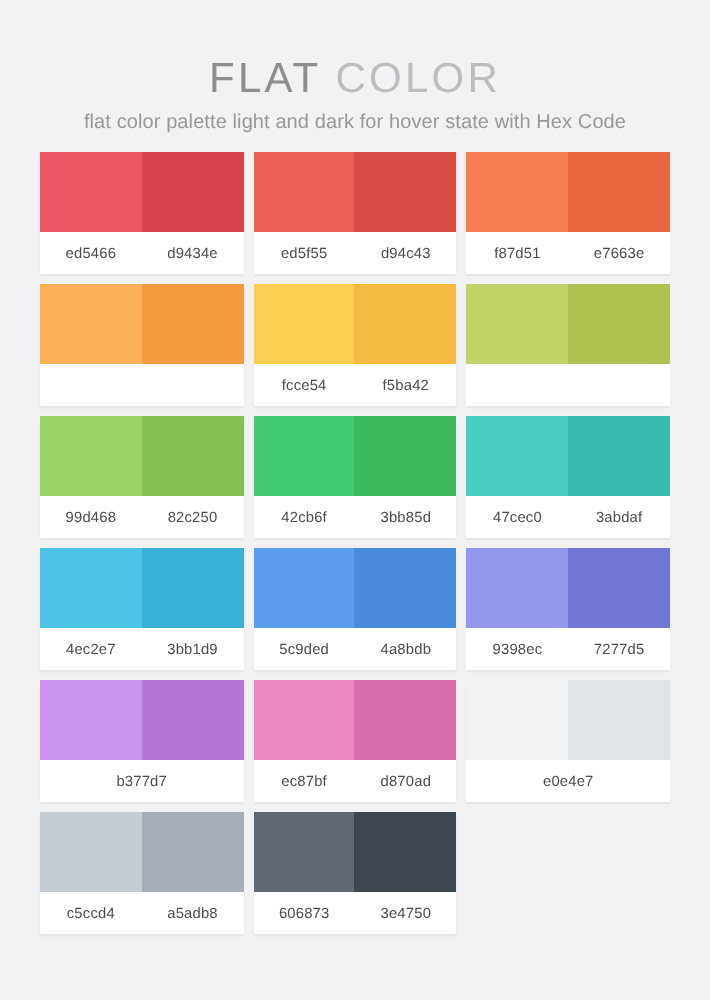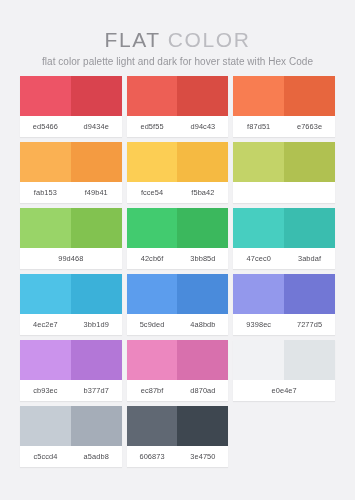--- a/index.html
+++ b/index.html
@@ -122,24 +122,20 @@
         <div class="labels">
           <div class="label">f87d51</div>
           <div class="label">e7663e</div>
         </div>
       </div>
       <div class="card">
         <div class="swatches">
           <div class="swatch" style="background: rgb(250, 177, 83);"></div>
           <div class="swatch" style="background: rgb(244, 155, 65);"></div>
         </div>
-        <div class="labels">
-          <div class="label">fab153</div>
-          <div class="label">f49b41</div>
-        </div>
       </div>
       <div class="card">
         <div class="swatches">
           <div class="swatch" style="background: rgb(252, 206, 84);"></div>
           <div class="swatch" style="background: rgb(245, 186, 66);"></div>
         </div>
         <div class="labels">
           <div class="label">fcce54</div>
           <div class="label">f5ba42</div>
         </div>
@@ -150,20 +146,21 @@
           <div class="swatch" style="background: rgb(176, 193, 81);"></div>
         </div>
       </div>
       <div class="card">
         <div class="swatches">
           <div class="swatch" style="background: rgb(153, 212, 104);"></div>
           <div class="swatch" style="background: rgb(130, 194, 80);"></div>
         </div>
         <div class="labels">
           <div class="label">99d468</div>
+          <div class="label">82c250</div>
         </div>
       </div>
       <div class="card">
         <div class="swatches">
           <div class="swatch" style="background: rgb(66, 203, 111);"></div>
           <div class="swatch" style="background: rgb(59, 184, 93);"></div>
         </div>
         <div class="labels">
           <div class="label">42cb6f</div>
           <div class="label">3bb85d</div>
@@ -208,21 +205,20 @@
           <div class="label">9398ec</div>
           <div class="label">7277d5</div>
         </div>
       </div>
       <div class="card">
         <div class="swatches">
           <div class="swatch" style="background: rgb(203, 147, 236);"></div>
           <div class="swatch" style="background: rgb(179, 119, 215);"></div>
         </div>
         <div class="labels">
-          <div class="label">cb93ec</div>
           <div class="label">b377d7</div>
         </div>
       </div>
       <div class="card">
         <div class="swatches">
           <div class="swatch" style="background: rgb(236, 135, 191);"></div>
           <div class="swatch" style="background: rgb(216, 112, 173);"></div>
         </div>
         <div class="labels">
           <div class="label">ec87bf</div>

